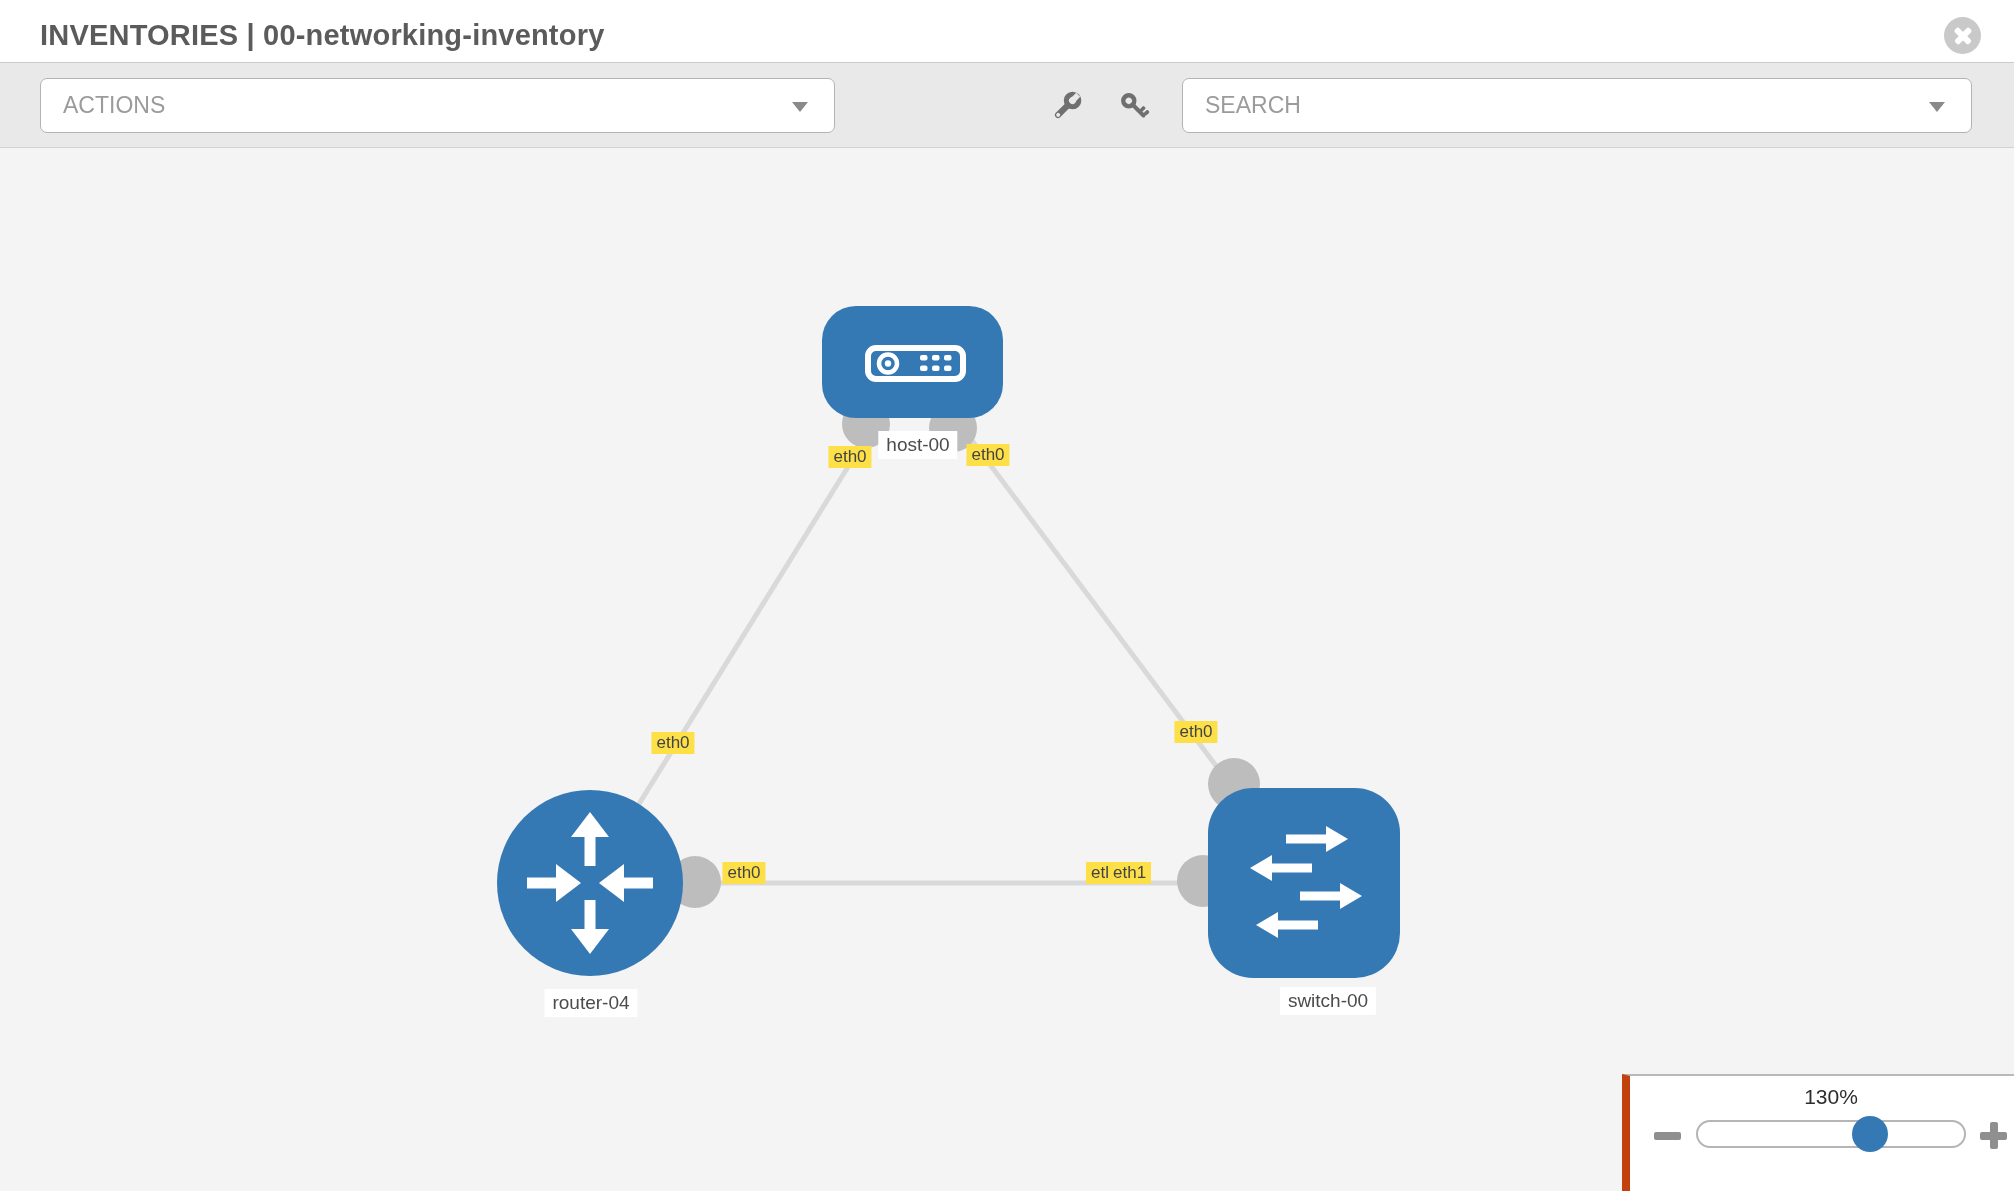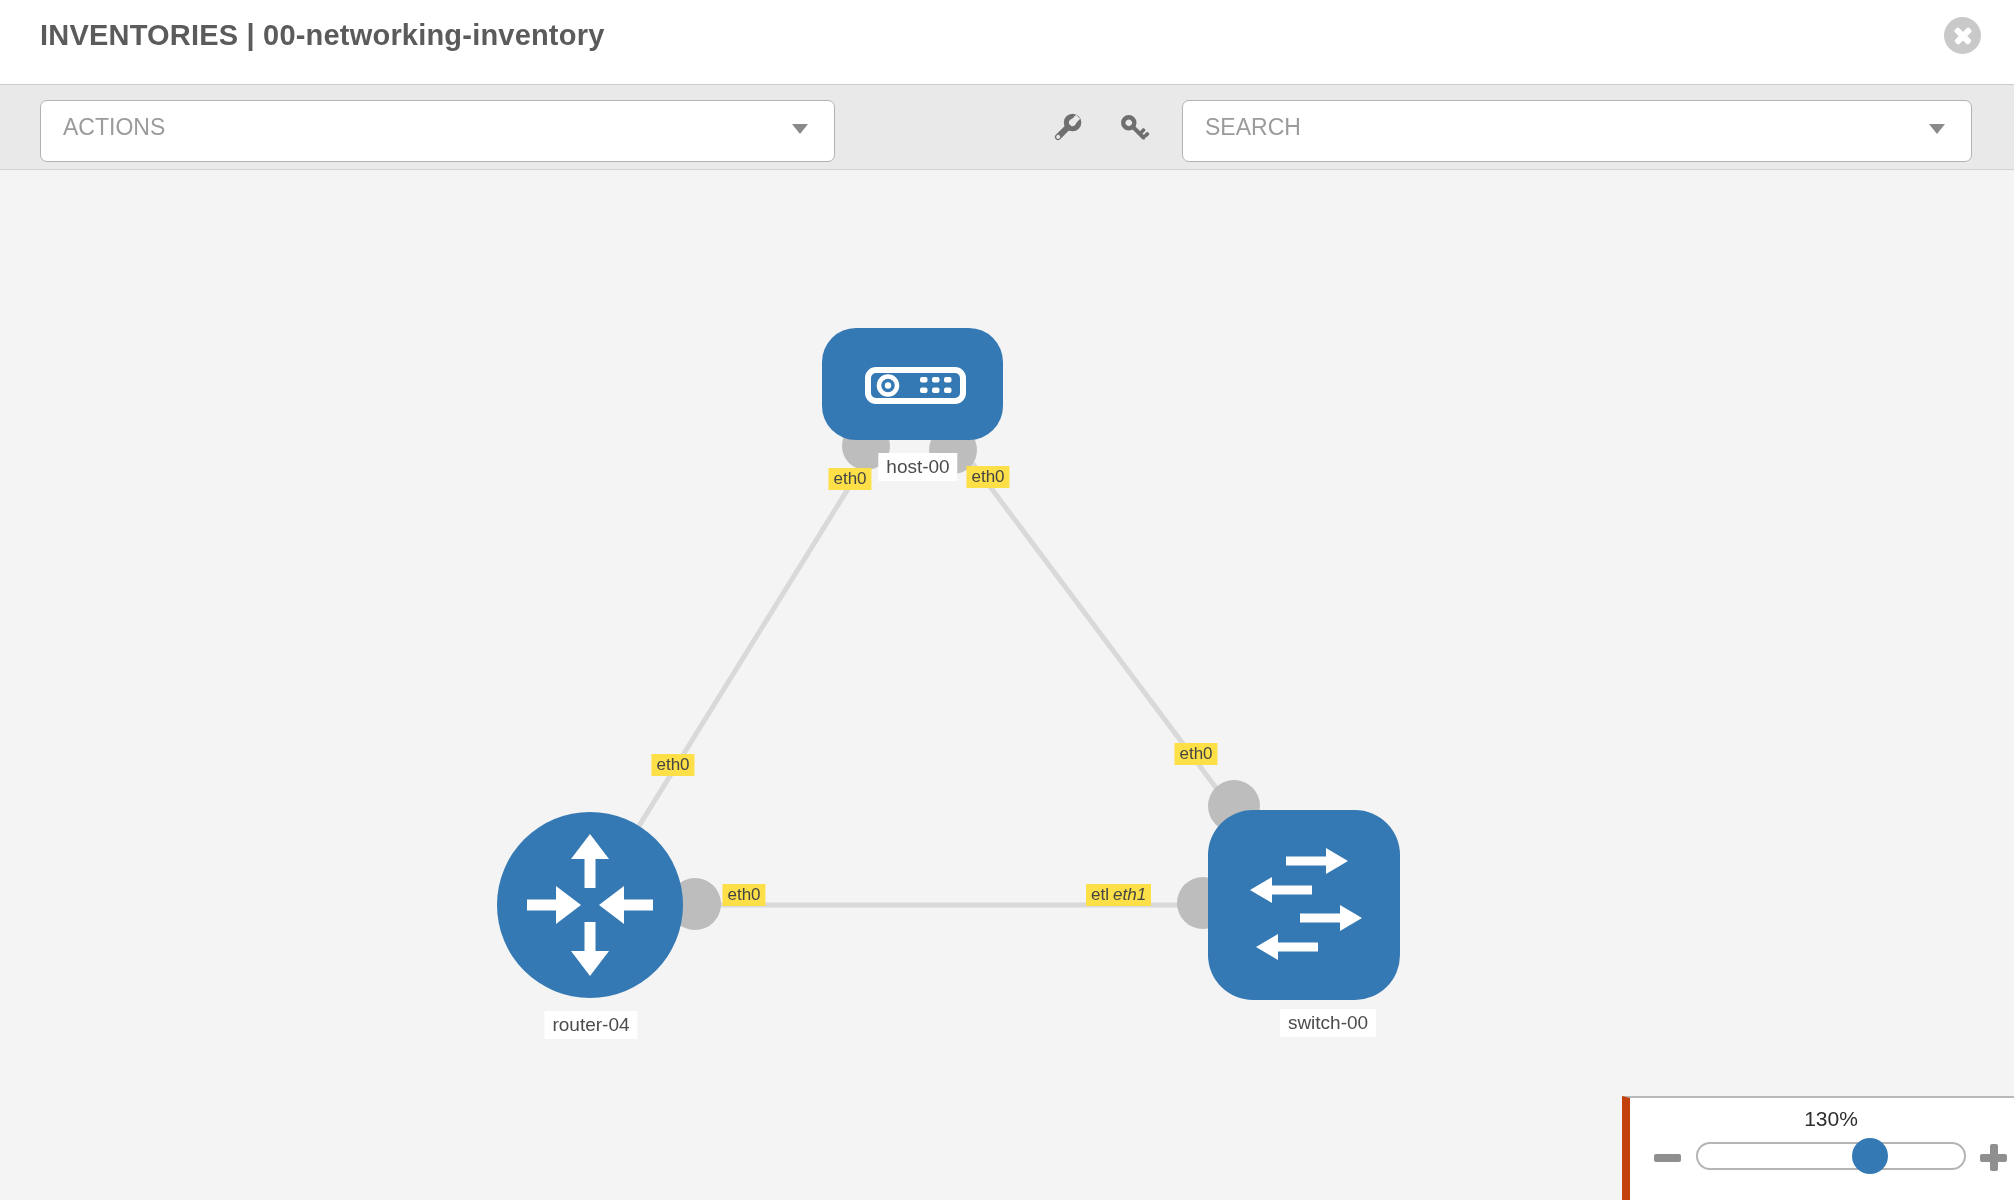--- a/index.html
+++ b/index.html
@@ -1,21 +1,21 @@
 <!DOCTYPE html>
 <html><head>
 <meta charset="utf-8">
 <style>
   * { margin: 0; padding: 0; box-sizing: border-box; }
   html,body { width: 2014px; height: 1200px; }
   body { font-family: "Liberation Sans", sans-serif; background: #fff; overflow: hidden; }
   .app { position: relative; width: 2014px; height: 1200px; background: #fff; }
 
   
-  .header { position: relative; height: 84px; background: #fff; }
+  .header { position: relative; height: 62px; background: #fff; }
   .page-title {
     position: absolute; left: 40px; top: 0; height: 71px; line-height: 71px;
     font-size: 29px; font-weight: bold; color: #5b5b5b; letter-spacing: 0.2px;
   }
   .close-btn {
     position: absolute; left: 1944px; top: 17px; width: 37px; height: 37px;
     border-radius: 50%; background: #c9c9c9; cursor: pointer;
   }
   .close-btn .xbar {
     position: absolute; left: 8.5px; top: 15.75px; width: 20px; height: 5.5px;
@@ -23,21 +23,21 @@
   }
   .close-btn .xbar.a { transform: rotate(45deg); }
   .close-btn .xbar.b { transform: rotate(-45deg); }
 
   
   .toolbar {
     position: relative; height: 86px; background: #e9e9e9;
     border-top: 1px solid #cbcbcb; border-bottom: 1px solid #d2d2d2;
   }
   .select-box {
-    position: absolute; top: 15px; height: 62px; background: #fff;
+    position: absolute; top: 15px; height: 55px; background: #fff;
     border: 1px solid #b3b3b3; border-radius: 7px;
     font-size: 23px; color: #9b9b9b; line-height: 53px; padding-left: 22px;
     cursor: pointer;
   }
   .select-box.actions { left: 40px;  width: 795px; }
   .select-box.search  { left: 1182px; width: 790px; }
   .caret {
     position: absolute; right: 26px; top: 23px; width: 0; height: 0;
     border-left: 8px solid transparent; border-right: 8px solid transparent;
     border-top: 10px solid #8a8a8a;
@@ -194,21 +194,21 @@
         </g>
       </g>
     </svg>
 
     <div class="eth-label centered" style="left:850px;  top:298px;">eth0</div>
     <div class="eth-label centered" style="left:988px;  top:296px;">eth0</div>
     <div class="eth-label centered" style="left:673px;  top:584px;">eth0</div>
     <div class="eth-label centered" style="left:1196px; top:573px;">eth0</div>
     <div class="eth-label centered" style="left:744px;  top:714px;">eth0</div>
     <div class="eth-label" style="left:1086px; top:714px;">etl</div>
-    <div class="eth-label" style="left:1108px; top:714px;font-style:italic;">eth1</div>
+    <div class="eth-label" style="left:1108px; top:714px;">eth1</div>
 
     <div class="node-label" style="left:918px;  top:283px;">host-00</div>
     <div class="node-label" style="left:591px;  top:841px;">router-04</div>
     <div class="node-label" style="left:1304px; top:839px;margin-left:24px;">switch-00</div>
 
     <div class="zoom-panel">
       <div class="zoom-level">130%</div>
       <div class="zoom-minus">
         <span class="bar-h"></span>
       </div>

